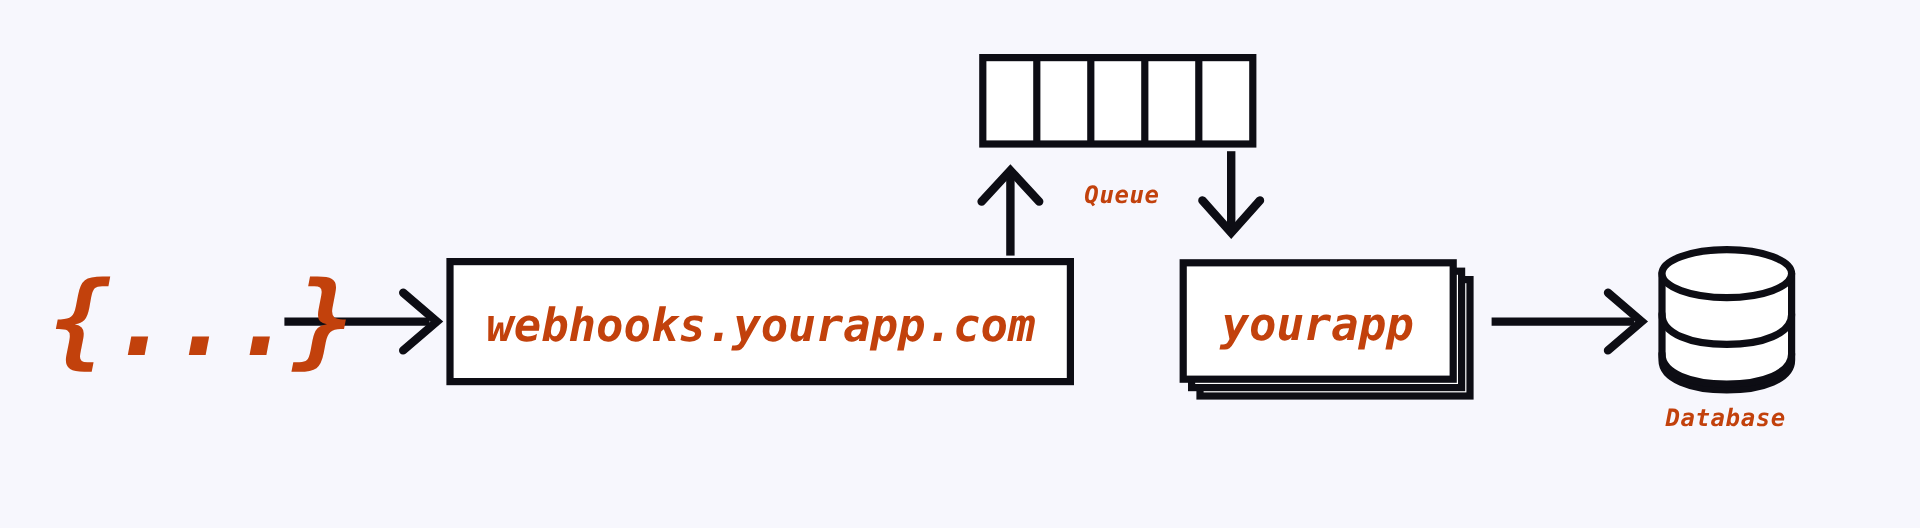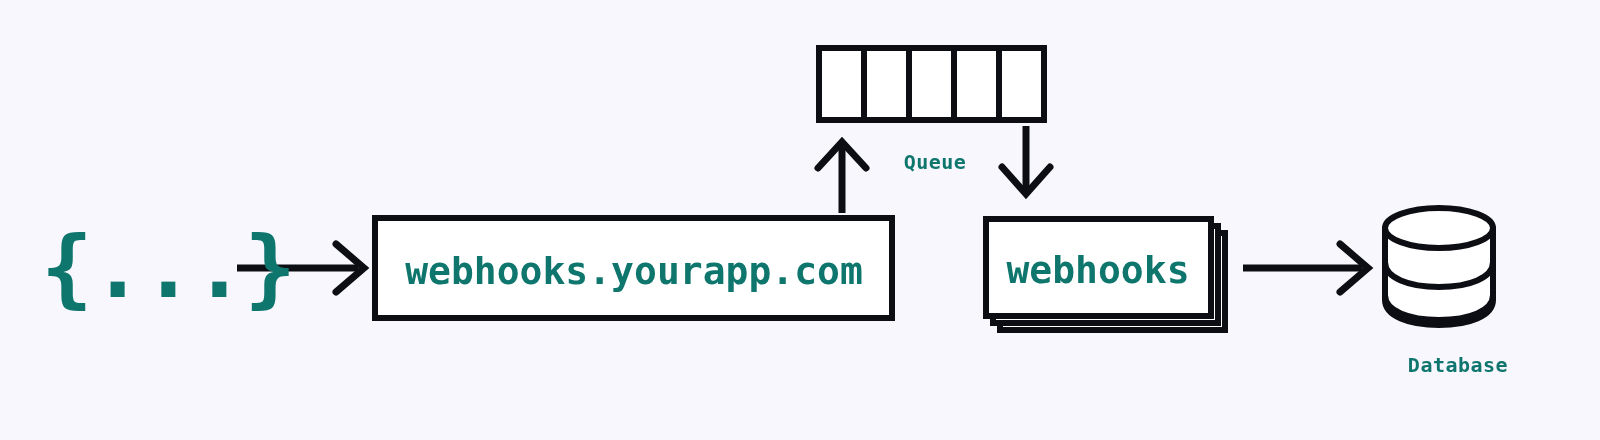--- a/index.html
+++ b/index.html
@@ -25,24 +25,25 @@
     left: 0;
     top: 0;
     width: 1600px;
     height: 440px;
     display: block;
   }
   .lbl {
     position: absolute;
     font-family: "DejaVu Sans Mono", "Liberation Mono", monospace;
     font-weight: bold;
-    color: #0f766e;
+    color: #c2410c;
     white-space: nowrap;
     line-height: 1;
     user-select: none;
+    font-style: italic;
   }
   .node-text {
     font-size: 38px;
     letter-spacing: 0px;
   }
   .caption-text {
     font-size: 20px;
     letter-spacing: 0.5px;
   }
   .brace-text {
@@ -111,17 +112,17 @@
 
   </svg>
 
   <div class="lbl brace-text center-x" style="left:168px; top:224px;">{...}</div>
 
 
   <div class="lbl node-text center-x" style="left:634px; top:252px;">webhooks.yourapp.com</div>
 
   <div class="lbl caption-text center-x" style="left:935px; top:152px;">Queue</div>
 
-  <div class="lbl node-text center-x" style="left:1098px; top:251px;">webhooks</div>
+  <div class="lbl node-text center-x" style="left:1098px; top:251px;">yourapp</div>
 
-  <div class="lbl caption-text center-x" style="left:1438px; top:355px;margin-left:20px;">Database</div>
+  <div class="lbl caption-text center-x" style="left:1438px; top:338px;">Database</div>
 
 </div>
 
 </body></html>

